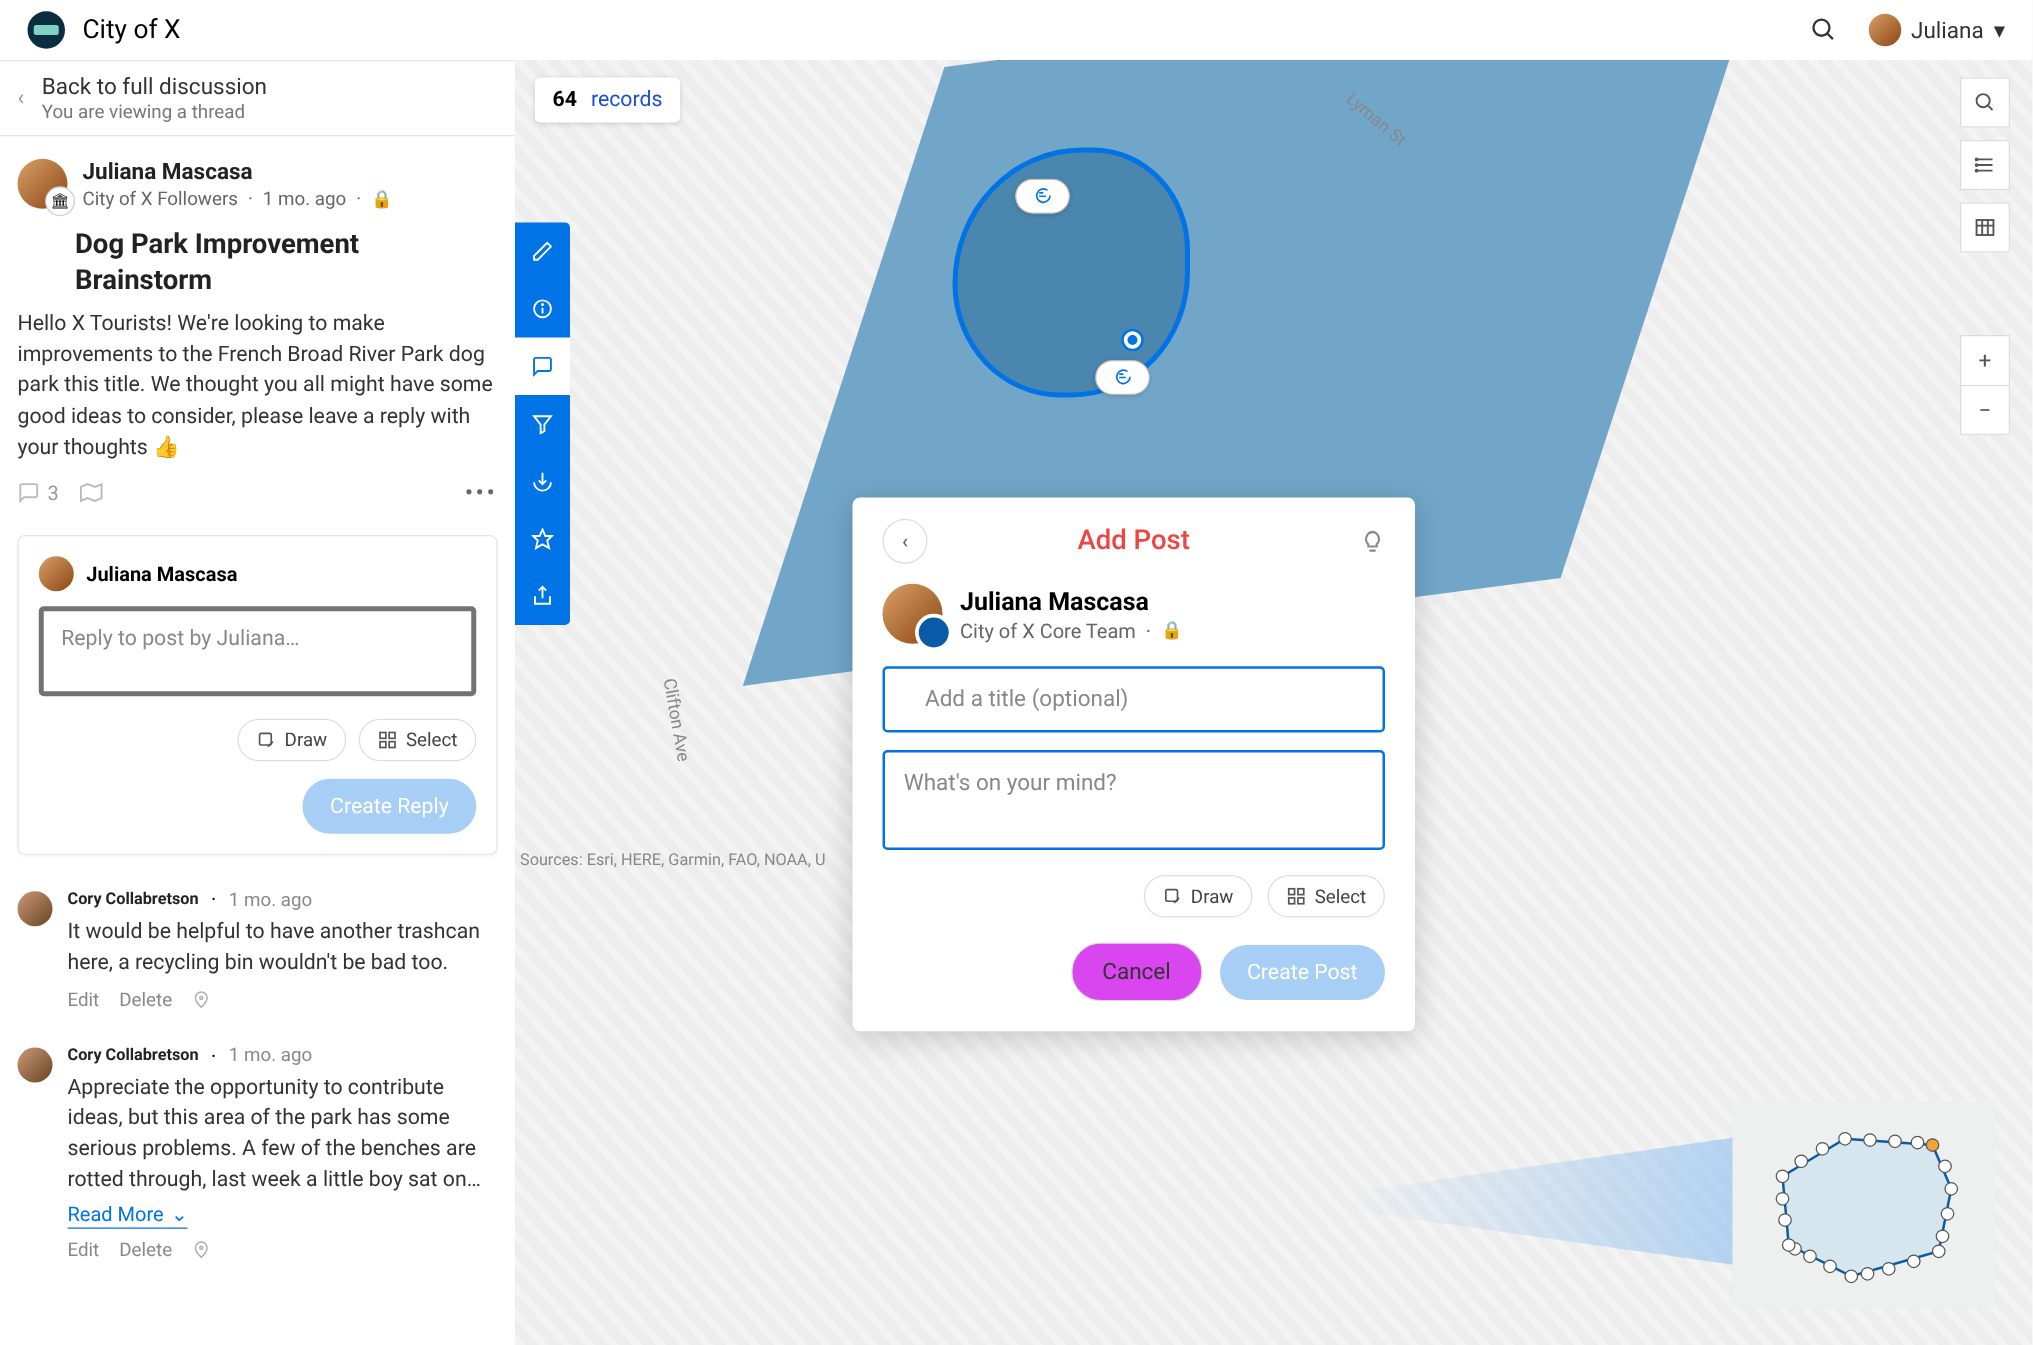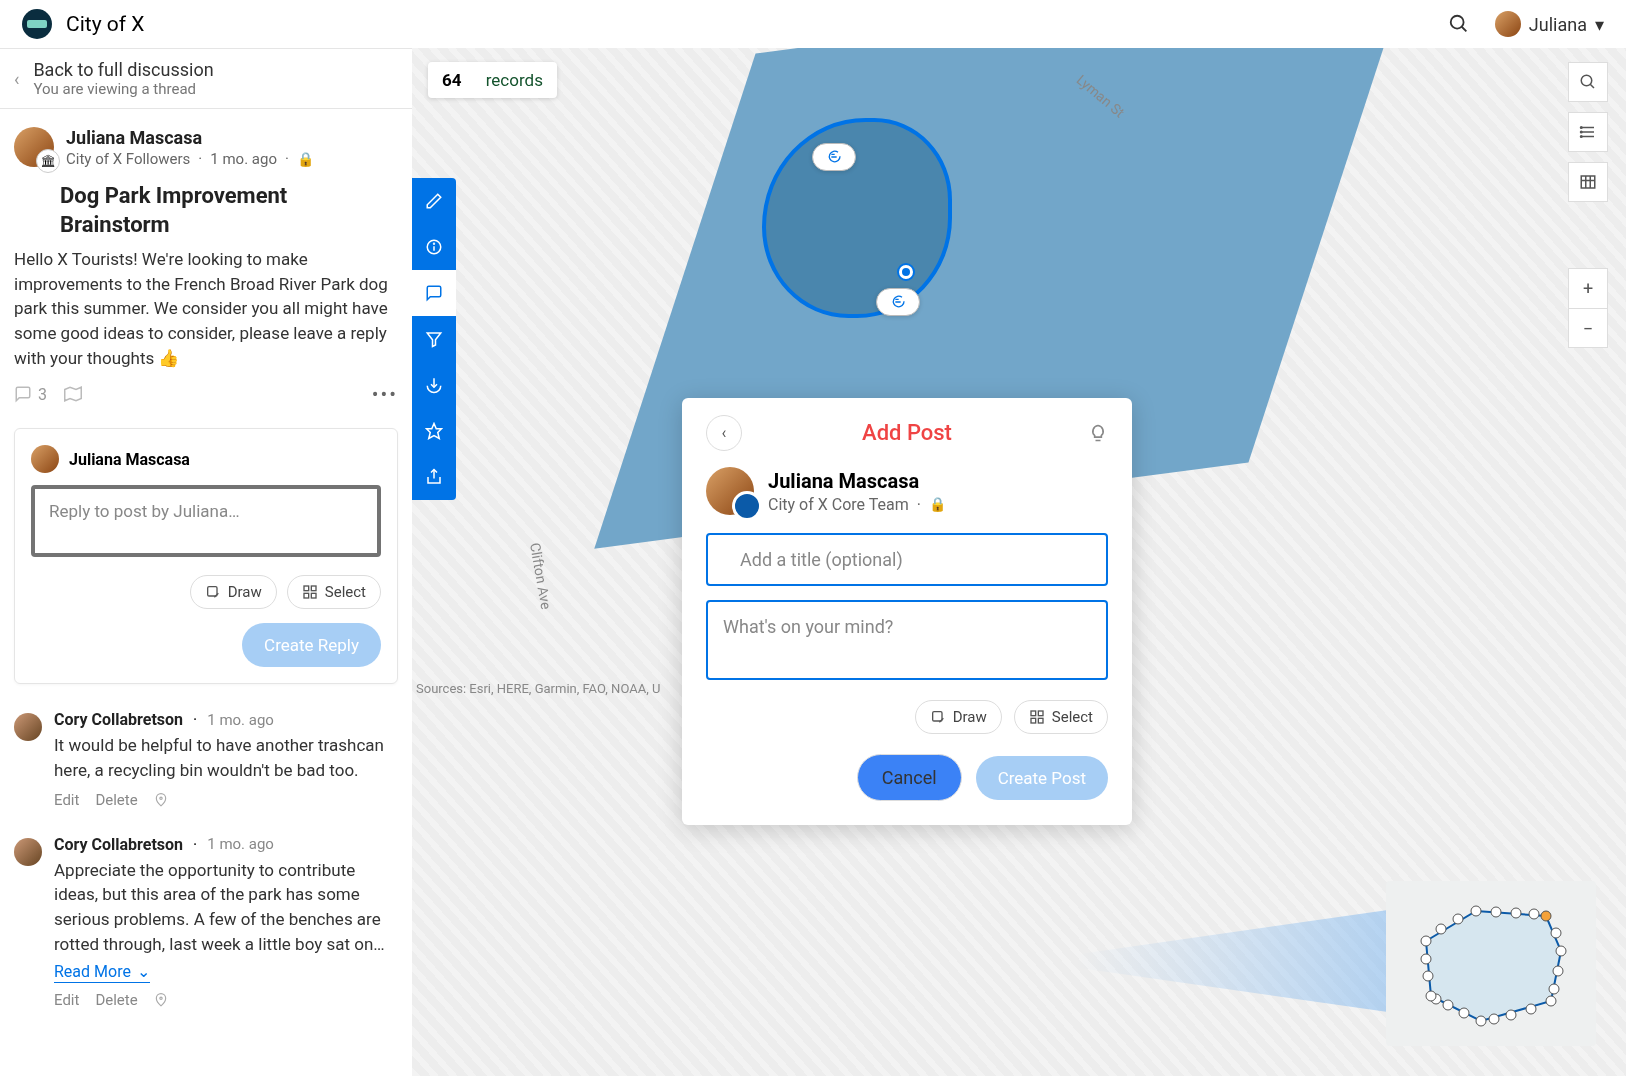--- a/index.html
+++ b/index.html
@@ -49,21 +49,21 @@
   textarea.reply-input::placeholder{color:#888;}
   .reply-actions { display:flex; justify-content:flex-end; gap:10px; margin-top:14px;}
   .pill-btn { border:1px solid #ddd; background:#fff; border-radius:20px; padding:7px 14px; font-size:15px; display:flex; align-items:center; gap:7px; cursor:pointer; color:#444;}
   .primary-btn { background:#a7cef5; color:#fff; border:none; border-radius:22px; padding:12px 22px; font-size:17px; cursor:pointer; }
   .reply-submit-row{display:flex;justify-content:flex-end;margin-top:14px;}
 
   .comment { display:flex; gap:12px; margin-top:26px; }
   .comment .avatar-sm{margin-top:3px;}
   .comment-body{flex:1;}
   .c-head{display:flex;align-items:center;gap:10px;font-size:16px;}
-  .c-head .author-name{font-size:16px;}
+  .c-head .author-name{font-size:13px;}
   .c-time{color:#888;font-size:15px;}
   .c-text{font-size:17px;color:#333;line-height:1.45;margin-top:4px;}
   .c-actions{display:flex;gap:16px;color:#888;font-size:15px;margin-top:8px;align-items:center;}
   .c-actions span{cursor:pointer;}
   .read-more{color:#0073e6;font-size:16px;display:inline-flex;align-items:center;gap:6px;cursor:pointer;border-bottom:1px solid #0073e6;margin-top:6px;padding-bottom:1px;}
 
   
   .mapwrap { flex:1; position:relative; background:#f5f5f5; overflow:hidden;}
   .map-bg { position:absolute; inset:0;
     background:
@@ -104,21 +104,21 @@
   .popup-author{display:flex;gap:14px;align-items:center;margin-bottom:18px;}
   .avatar-xl{width:48px;height:48px;border-radius:50%;background:linear-gradient(135deg,#d9a066,#8b4513);position:relative;flex-shrink:0;}
   .avatar-xl .badge{position:absolute;right:-8px;bottom:-6px;width:30px;height:30px;border-radius:50%;background:#0b5aa8;border:3px solid #fff;}
   .p-author-name{font-weight:700;font-size:20px;}
   .p-author-meta{color:#666;font-size:16px;display:flex;align-items:center;gap:8px;margin-top:2px;}
   input.p-title{width:100%;border:2px solid #0073e6;border-radius:4px;padding:14px 32px;font-size:18px;outline:none;margin-bottom:14px;}
   textarea.p-body{width:100%;min-height:80px;border:2px solid #0073e6;border-radius:4px;padding:14px 15px;font-size:18px;outline:none;resize:none;}
   input.p-title::placeholder,textarea.p-body::placeholder{color:#888;}
   .p-actions{display:flex;justify-content:flex-end;gap:12px;margin-top:16px;}
   .p-footer{display:flex;justify-content:flex-end;gap:14px;margin-top:20px;align-items:center;}
-  .ghost-btn{background:#3b82f6;border:1px solid #ddd;border-radius:24px;padding:12px 24px;font-size:18px;cursor:pointer;color:#333;}
+  .ghost-btn{background:#d946ef;border:1px solid #ddd;border-radius:24px;padding:12px 24px;font-size:18px;cursor:pointer;color:#333;}
 
   
   .minimap{position:absolute;right:30px;bottom:30px;width:210px;height:165px;background:#eef0f0;border-radius:4px;}
   .minimap svg{width:100%;height:100%;}
   .beam{position:absolute;right:210px;bottom:60px;width:340px;height:110px;background:linear-gradient(90deg,rgba(120,180,240,0) 0%,rgba(120,180,240,0.55) 100%);clip-path:polygon(0 44%,100% 0,100% 100%,0 56%);}
 
   svg{display:block;}
 </style>
 </head>
 <body>
@@ -163,21 +163,21 @@
           <div class="author-meta">
             <span>City of X Followers</span>
             <span>·</span>
             <span>1 mo. ago</span>
             <span>·</span>
             <span class="lock-icon">🔒</span>
           </div>
         </div>
       </div>
       <div class="post-title">Dog Park Improvement Brainstorm</div>
-      <div class="post-body">Hello X Tourists! We're looking to make improvements to the French Broad River Park dog park this summer. We consider you all might have some good ideas to consider, please leave a reply with your thoughts 👍</div>
+      <div class="post-body">Hello X Tourists! We're looking to make improvements to the French Broad River Park dog park this title. We thought you all might have some good ideas to consider, please leave a reply with your thoughts 👍</div>
       <div class="post-foot">
         <span style="display:flex;align-items:center;gap:6px;">
           <svg width="18" height="18" viewBox="0 0 24 24" fill="none" stroke="#bbb" stroke-width="2">
               <path d="M21 15a2 2 0 0 1-2 2H7l-4 4V5a2 2 0 0 1 2-2h14a2 2 0 0 1 2 2z"></path>
             </svg>
           <span>3</span>
         </span>
         <span>
           <svg width="20" height="18" viewBox="0 0 24 24" fill="none" stroke="#bbb" stroke-width="2">
               <polygon points="1 6 8 3 16 6 23 3 23 18 16 21 8 18 1 21"></polygon>
@@ -283,21 +283,21 @@
           <path d="M21 11a8 8 0 1 1-3-6"></path>
           <path d="M8 12h8M8 8h5"></path>
         </svg>
     </div>
 
     <div class="street-label lyman">Lyman St</div>
     <div class="street-label clifton">Clifton Ave</div>
 
     <div class="records-badge">
       <b>64</b>
-      <span style="color:#14532d;margin-left:20px;">records</span>
+      <span style="color:#1d4ed8;margin-left:7px;">records</span>
     </div>
 
     <div class="side-toolbar">
       <div class="titem">
           <svg width="18" height="18" viewBox="0 0 24 24" fill="none" stroke="currentColor" stroke-width="2">
             <path d="M17 3l4 4L7 21H3v-4z"></path>
           </svg>
         </div>
       <div class="titem">
           <svg width="18" height="18" viewBox="0 0 24 24" fill="none" stroke="currentColor" stroke-width="2">

